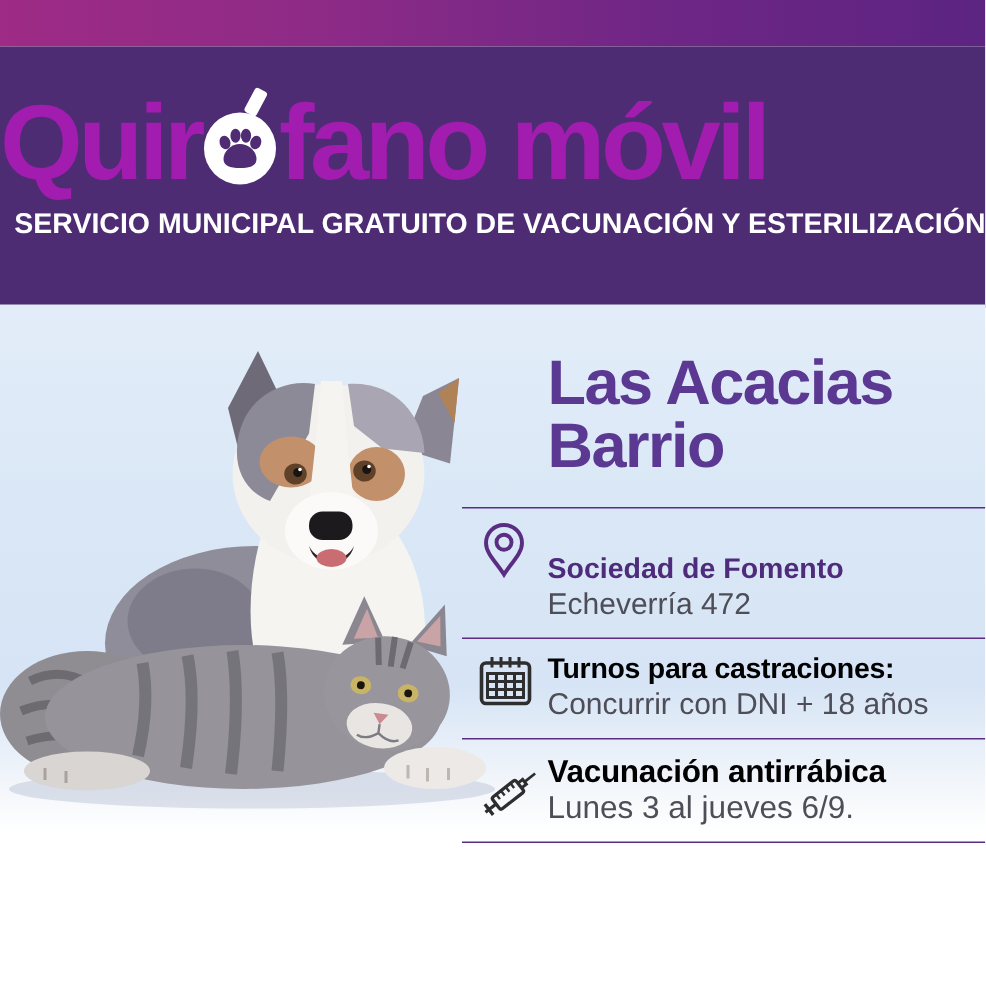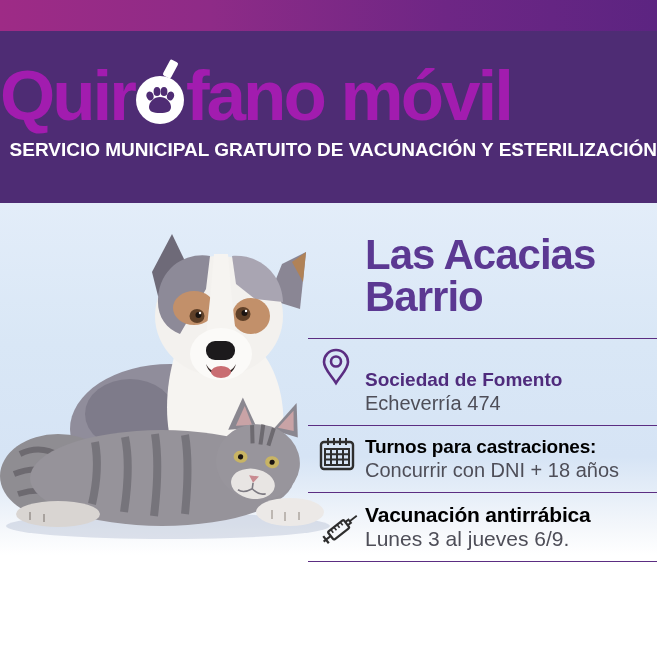--- a/index.html
+++ b/index.html
@@ -146,21 +146,21 @@
     <div class="divider"></div>
 
     <div class="info-row">
       <span class="row-icon pin-icon-wrap">
         <svg width="28" height="38" viewBox="0 0 28 38">
           <path d="M14 2 C7 2 2 7.5 2 14 C2 21 9 27 14 35 C19 27 26 21 26 14 C26 7.5 21 2 14 2 Z" fill="none" stroke="#5b2d82" stroke-width="2.6"></path>
           <circle cx="14" cy="13.5" r="5" fill="none" stroke="#5b2d82" stroke-width="2.6"></circle>
         </svg>
       </span>
       <div class="t-bold-purple">Sociedad de Fomento</div>
-      <div class="t-reg-gray">Echeverría 474</div>
+      <div class="t-reg-gray">Echeverría 472</div>
     </div>
 
     <div class="divider"></div>
 
     <div class="info-row">
       <span class="row-icon">
         <svg width="38" height="36" viewBox="0 0 38 36">
           <rect x="3" y="6" width="32" height="27" rx="3" fill="none" stroke="#2e2e2e" stroke-width="2.4"></rect>
           <path d="M10 2 L10 9 M16 2 L16 9 M22 2 L22 9 M28 2 L28 9" stroke="#2e2e2e" stroke-width="2"></path>
           <rect x="7" y="13" width="24" height="16" fill="none" stroke="#2e2e2e" stroke-width="2"></rect>

